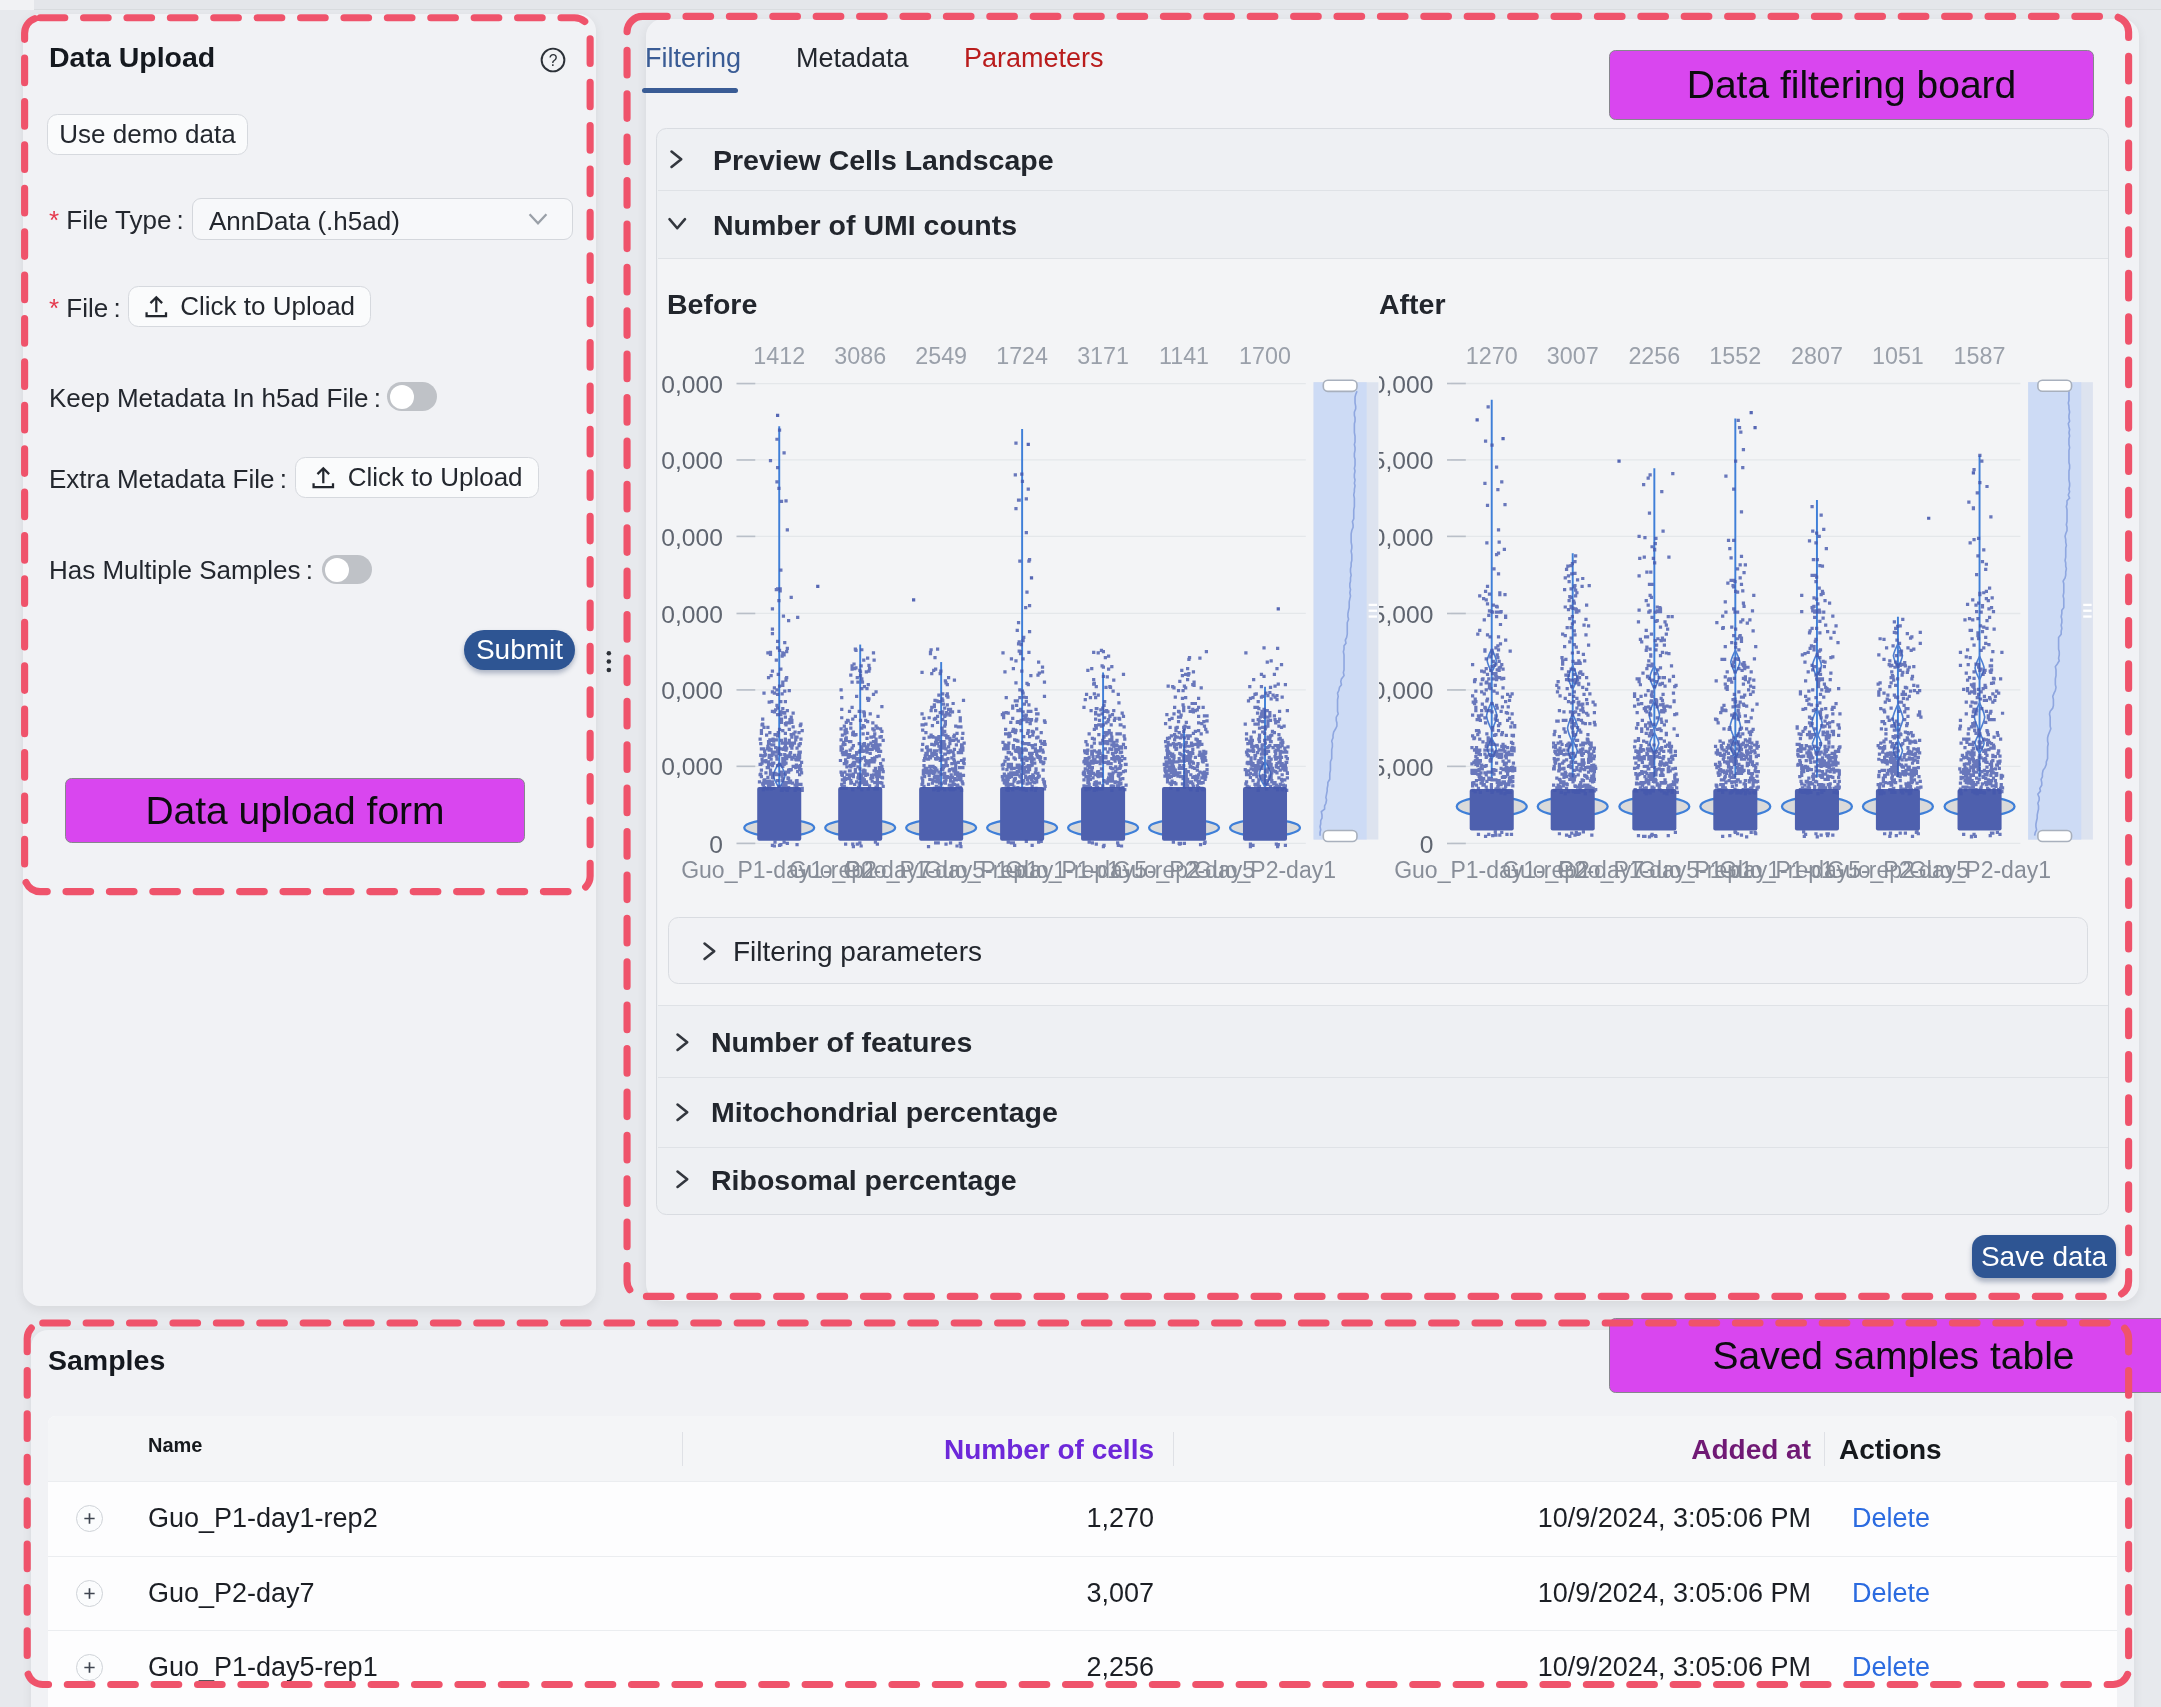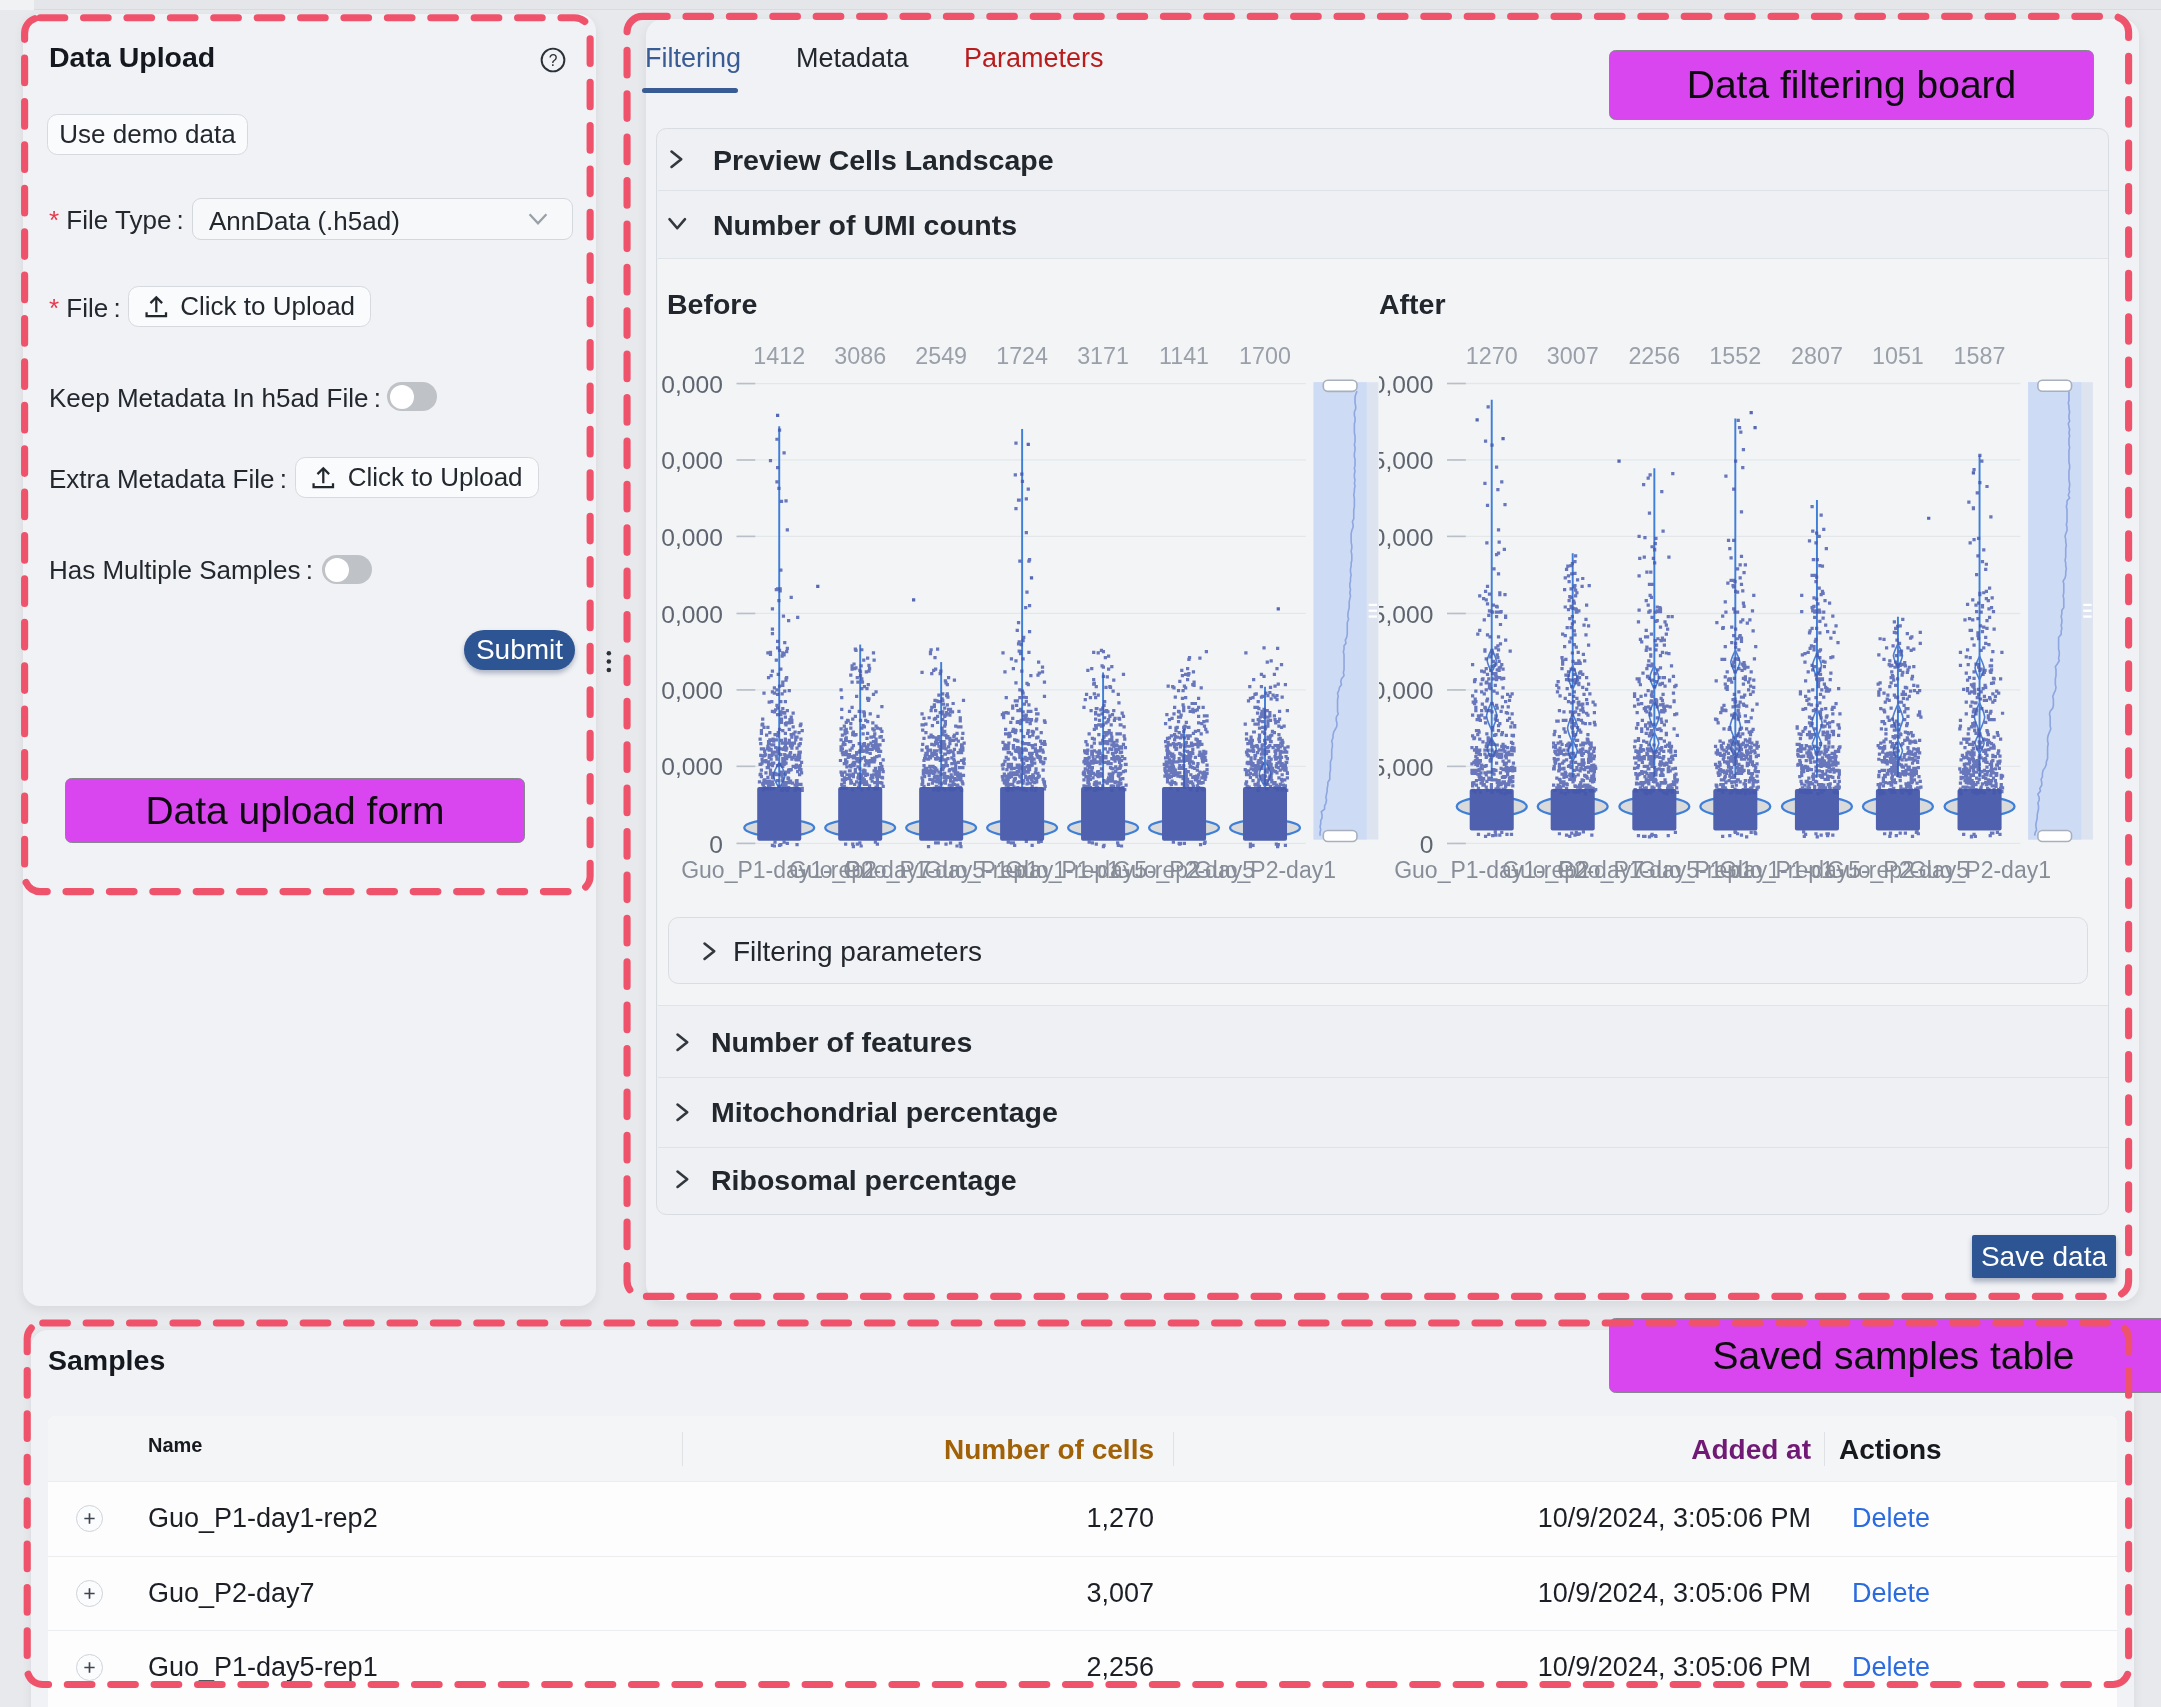--- a/index.html
+++ b/index.html
@@ -253,30 +253,30 @@
 <div style="position:absolute;left:1103px;top:857px;transform:translateX(-50%);font-size:23px;color:#878d98;white-space:nowrap">Guo_P1-day5-rep2</div>
 <div style="position:absolute;left:1184px;top:857px;transform:translateX(-50%);font-size:23px;color:#878d98;white-space:nowrap">Guo_P2-day5</div>
 <div style="position:absolute;left:1265px;top:857px;transform:translateX(-50%);font-size:23px;color:#878d98;white-space:nowrap">Guo_P2-day1</div>
 <div style="position:absolute;left:1492px;top:857px;transform:translateX(-50%);font-size:23px;color:#878d98;white-space:nowrap">Guo_P1-day1-rep2</div>
 <div style="position:absolute;left:1573px;top:857px;transform:translateX(-50%);font-size:23px;color:#878d98;white-space:nowrap">Guo_P2-day7</div>
 <div style="position:absolute;left:1655px;top:857px;transform:translateX(-50%);font-size:23px;color:#878d98;white-space:nowrap">Guo_P1-day5-rep1</div>
 <div style="position:absolute;left:1736px;top:857px;transform:translateX(-50%);font-size:23px;color:#878d98;white-space:nowrap">Guo_P1-day1-rep1</div>
 <div style="position:absolute;left:1817px;top:857px;transform:translateX(-50%);font-size:23px;color:#878d98;white-space:nowrap">Guo_P1-day5-rep2</div>
 <div style="position:absolute;left:1898px;top:857px;transform:translateX(-50%);font-size:23px;color:#878d98;white-space:nowrap">Guo_P2-day5</div>
 <div style="position:absolute;left:1980px;top:857px;transform:translateX(-50%);font-size:23px;color:#878d98;white-space:nowrap">Guo_P2-day1</div>
-<div class="bluebtn" style="left:1972px;top:1235px;width:144px;height:43px;border-radius:2px">Save data</div>
+<div class="bluebtn" style="left:1972px;top:1235px;width:144px;height:43px;border-radius:13px">Save data</div>
 <div class="abs" style="left:48px;top:1344px;font-size:28.5px;font-weight:bold;color:#15191f">Samples</div>
 <div class="pink" style="left:1609px;top:1318px;width:569px;height:75px">Saved samples table</div>
 <div class="abs" style="left:48px;top:1416px;width:2069px;height:302px;background:#fdfdfe;border-radius:7.8px 7.8px 0 0"></div>
 <div class="abs" style="left:48px;top:1416px;width:2069px;height:65px;background:#f4f5f7;border-radius:7.8px 7.8px 0 0"></div>
 <div class="abs" style="left:682px;top:1432px;width:1.3px;height:34px;background:#dfe1e6"></div>
 <div class="abs" style="left:1173px;top:1432px;width:1.3px;height:34px;background:#dfe1e6"></div>
 <div class="abs" style="left:1824px;top:1432px;width:1.3px;height:34px;background:#dfe1e6"></div>
 <div class="abs" style="left:148px;top:1434px;font-size:20px;font-weight:bold;color:#16191d">Name</div>
-<div class="abs" style="left:1154px;top:1434px;transform:translateX(-100%);font-size:28px;font-weight:bold;color:#a16207">Number of cells</div>
+<div class="abs" style="left:1154px;top:1434px;transform:translateX(-100%);font-size:28px;font-weight:bold;color:#6d28d9">Number of cells</div>
 <div class="abs" style="left:1811px;top:1434px;transform:translateX(-100%);font-size:28px;font-weight:bold;color:#701a75">Added at</div>
 <div class="abs" style="left:1839px;top:1434px;font-size:28px;font-weight:bold;color:#16191d">Actions</div>
 <div class="abs" style="left:48px;top:1481px;width:2069px;height:1.3px;background:#ebedf0"></div>
 <div class="abs" style="left:76px;top:1505px;width:27px;height:27px;border:1.3px solid #cfd3d8;border-radius:50%;background:#fbfcfd"></div>
 <svg class="abs" style="left:76px;top:1505px" width="27" height="27" viewBox="0 0 42 42">
     <path d="M21 13v16M13 21h16" stroke="#3f4550" stroke-width="2.6"></path>
   </svg>
 <div class="abs" style="left:148px;top:1503px;font-size:27px;color:#1b1e24">Guo_P1-day1-rep2</div>
 <div class="abs" style="left:1154px;top:1503px;transform:translateX(-100%);font-size:27px;color:#1b1e24">1,270</div>
 <div class="abs" style="left:1811px;top:1503px;transform:translateX(-100%);font-size:27px;color:#1b1e24">10/9/2024, 3:05:06 PM</div>

